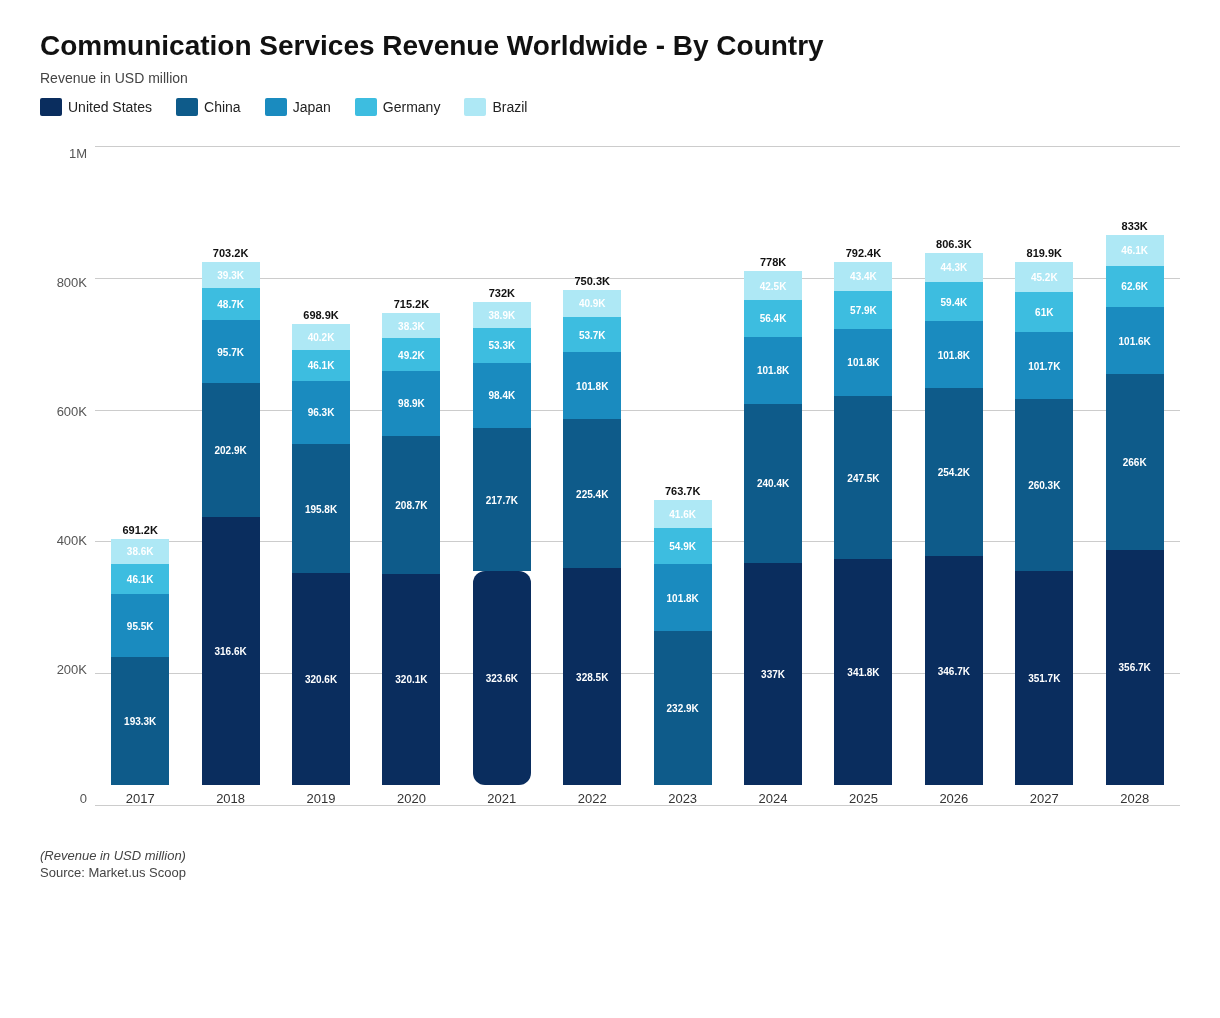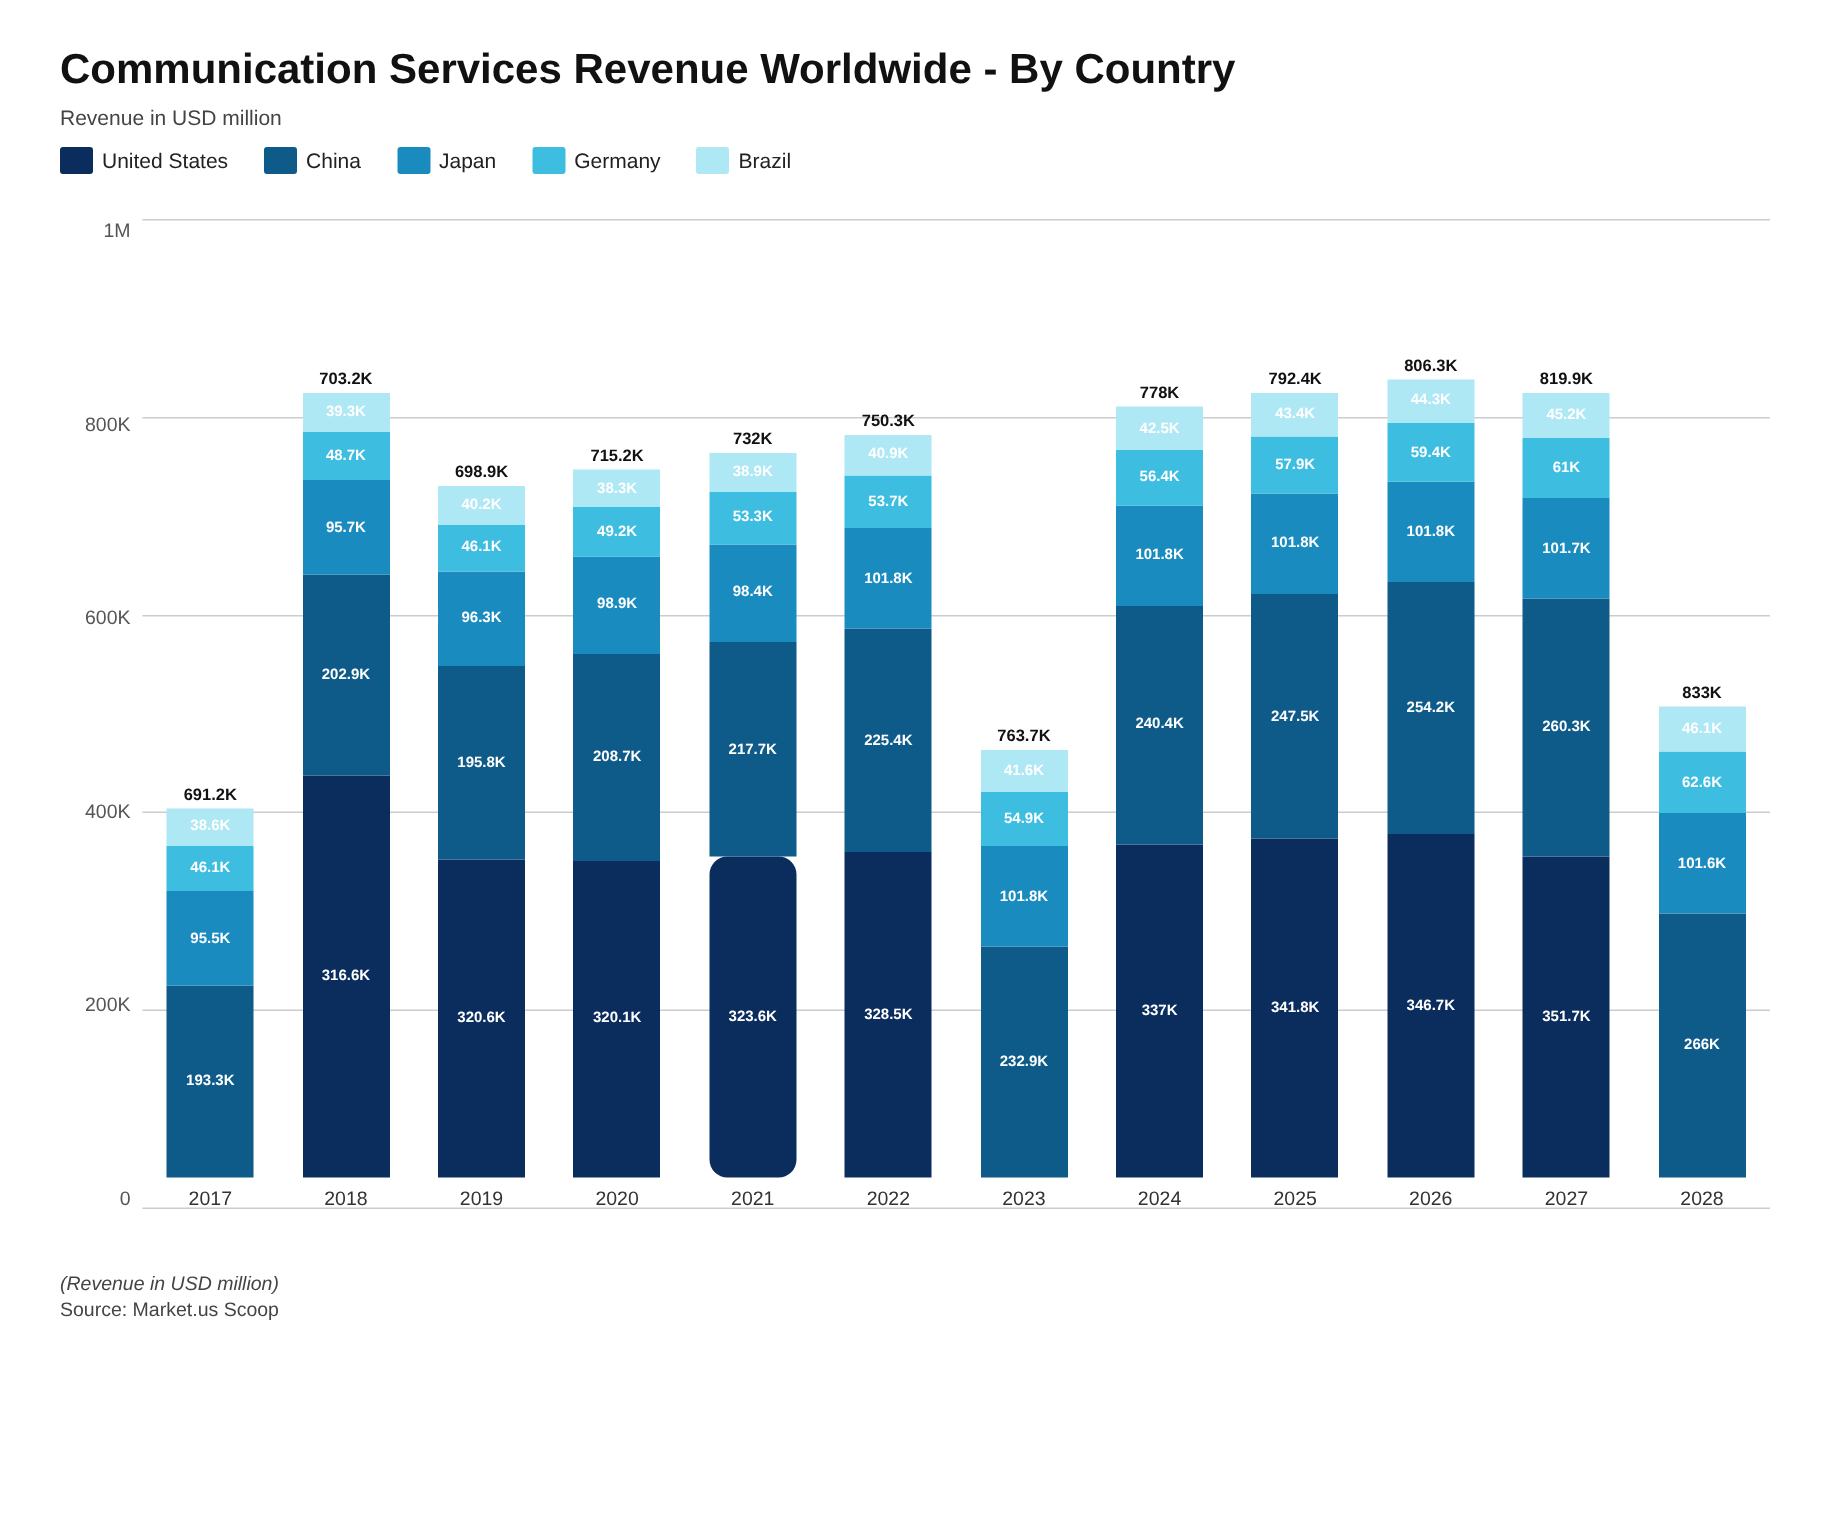--- a/index.html
+++ b/index.html
@@ -420,20 +420,23 @@
               </div>
               <div class="bar-segment" style="height: 29.832px; background-color: rgb(174, 232, 245);">
                 <span class="bar-label">45.2K</span>
               </div>
             </div>
             <div class="x-label">2027</div>
           </div>
           <div class="bar-group">
             <div class="top-label">833K</div>
             <div class="bar-stack">
+              <div class="bar-segment" style="height: 235.422px; background-color: rgb(10, 45, 94);">
+                <span class="bar-label">356.7K</span>
+              </div>
               <div class="bar-segment" style="height: 175.56px; background-color: rgb(14, 91, 138);">
                 <span class="bar-label">266K</span>
               </div>
               <div class="bar-segment" style="height: 67.056px; background-color: rgb(26, 139, 191);">
                 <span class="bar-label">101.6K</span>
               </div>
               <div class="bar-segment" style="height: 41.316px; background-color: rgb(61, 189, 224); text-decoration: underline;">
                 <span class="bar-label">62.6K</span>
               </div>
               <div class="bar-segment" style="height: 30.426px; background-color: rgb(174, 232, 245);">

